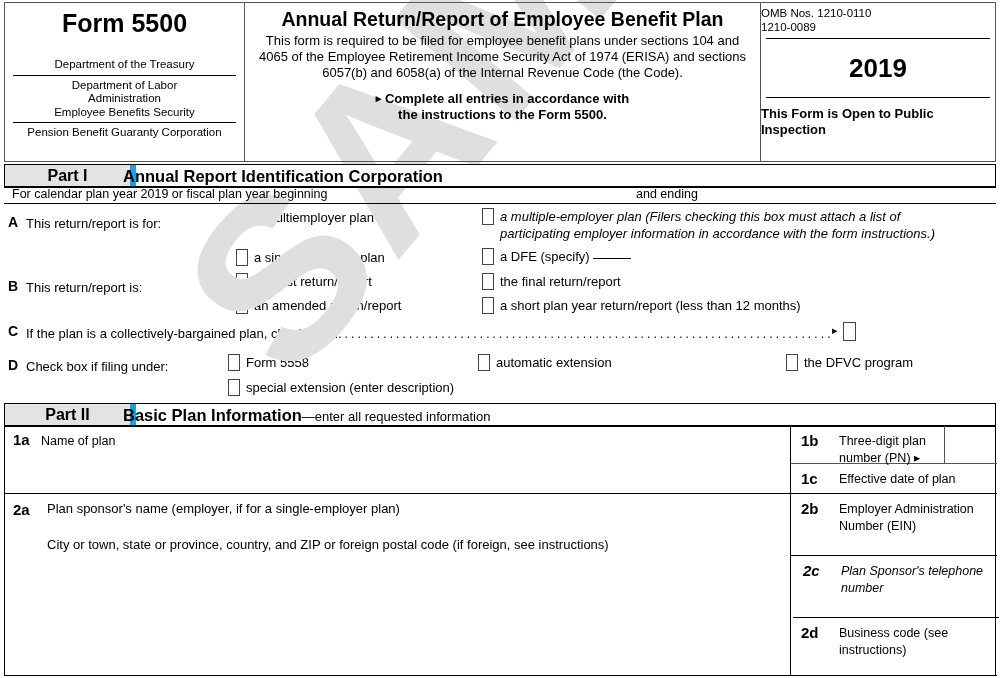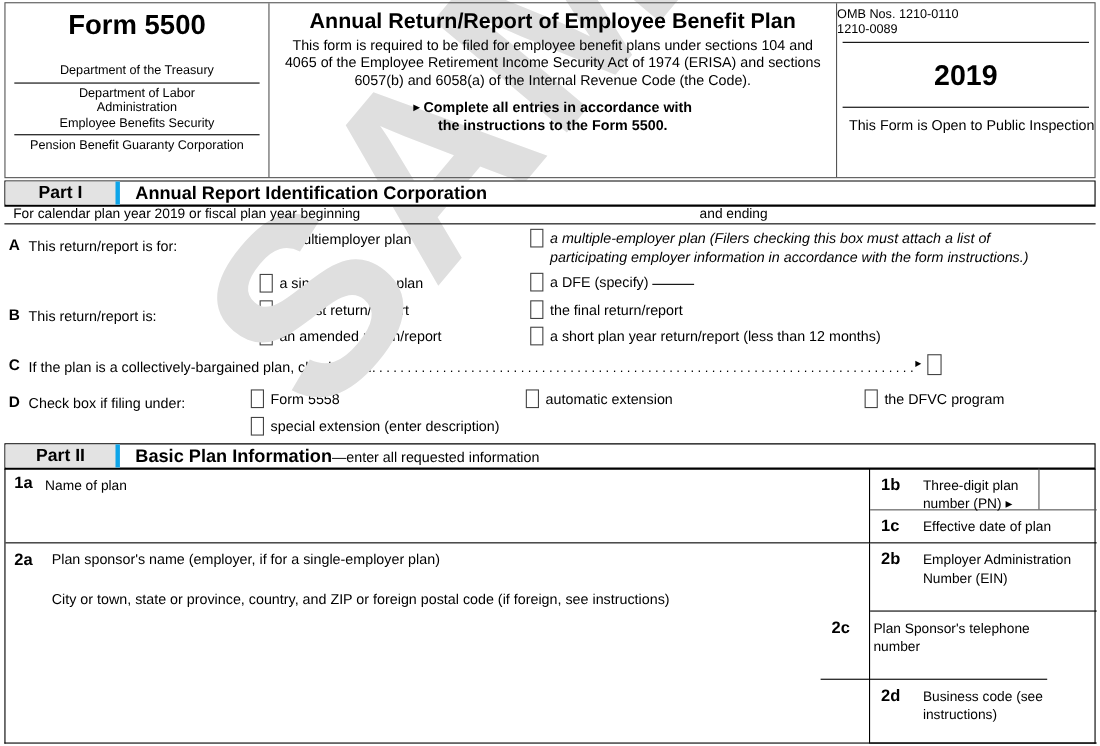--- a/index.html
+++ b/index.html
@@ -122,46 +122,46 @@
   }
   .right-sep { border-top: 1.5px solid #000; margin: 4px 5px; }
   .year {
     text-align: center;
     font-size: 26px;
     font-weight: 700;
     line-height: 30px;
     padding-top: 10px;
   }
   .openpub {
-    text-align: right;
-    font-size: 13px;
-    font-weight: 400;
+    text-align: left;
+    font-size: 13px;
+    font-weight: 700;
     line-height: 16px;
     padding-top: 4px;
   }
 
   
   .part-bar {
     position: absolute;
     left: 4px;
     width: 992px;
     height: 24px;
     box-sizing: border-box;
     border: 1px solid #000;
     border-bottom: 2px solid #000;
     z-index: 10;
     background: #fff;
   }
   .part-tag {
     position: absolute;
     left: 0; top: 0;
-    width: 104px; height: 100%;
+    width: 131px; height: 100%;
     box-sizing: border-box;
     background: #e3e3e3;
-    border-right: 4px solid #0ea5e9;
+    border-right: 6px solid #0ea5e9;
     text-align: center;
     font-size: 16px;
     font-weight: 700;
     line-height: 22px;
   }
   .part-head {
     position: absolute;
     left: 118px; top: 0;
     height: 100%;
     font-size: 16.5px;
@@ -305,24 +305,25 @@
   }
   #cell-2b {
     position: absolute;
     left: 786px; top: 68px;
     width: 206px; height: 62px;
     box-sizing: border-box;
     border-bottom: 1.5px solid #000;
   }
   #cell-2c {
     position: absolute;
-    left: 741px; top: 130px;
+    left: 788px; top: 130px;
     width: 206px; height: 62px;
     box-sizing: border-box;
     border-bottom: 1.5px solid #000;
+    font-style: italic;
   }
   #cell-2d {
     position: absolute;
     left: 786px; top: 192px;
     width: 206px; height: 58px;
     box-sizing: border-box;
     border-bottom: 1.5px solid #000;
   }
 
   .fnum {

